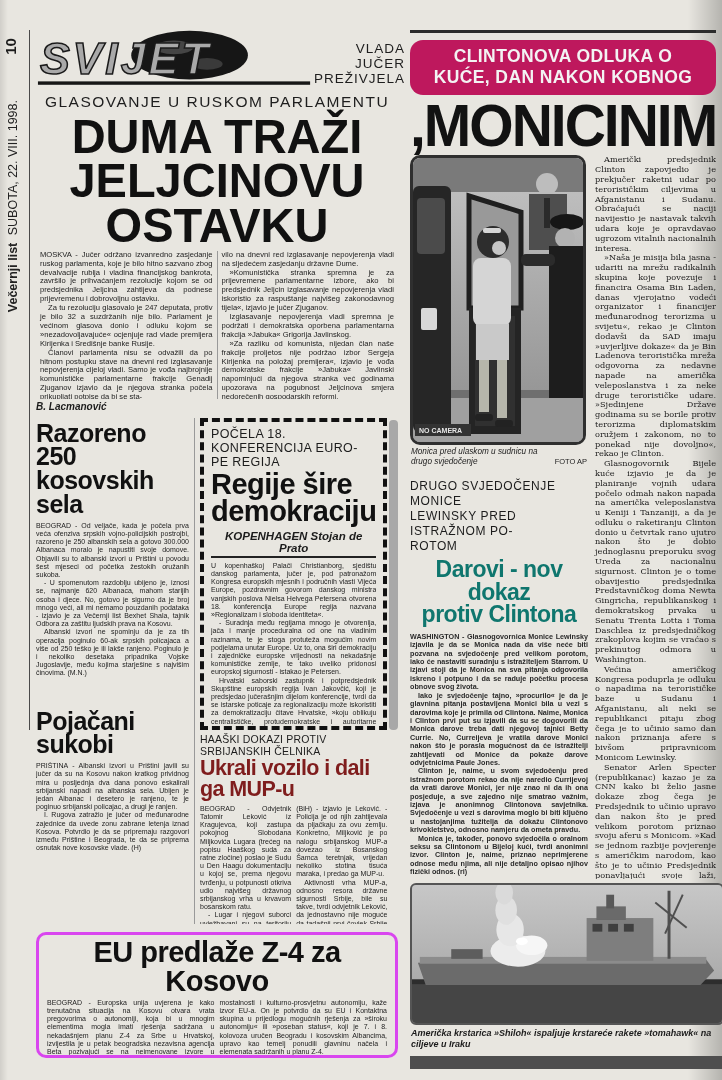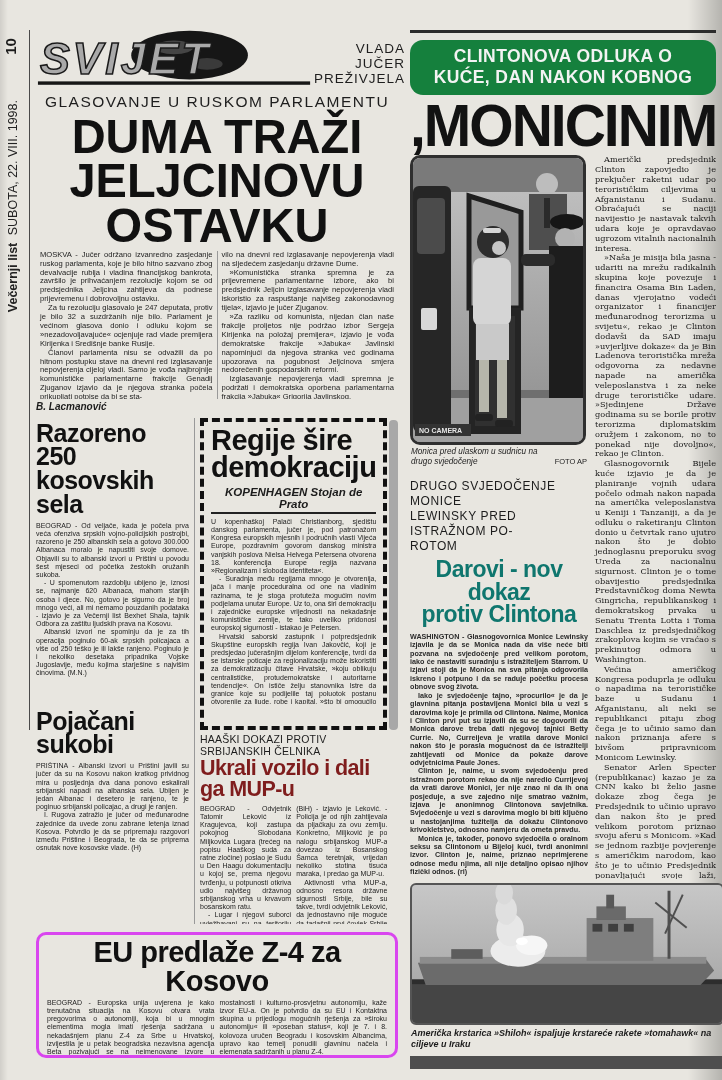--- a/index.html
+++ b/index.html
@@ -52,21 +52,21 @@
   .two-col .col + .col { padding-left:5px; }
   .hague-cols { height:142px; }
   .vrule { position:absolute; right:0; top:2px; width:9px; height:310px; background:#a8a8a8; border-radius:4px; }
   .eu-box { border:3px solid #d946ef; border-radius:10px; margin-top:8px; padding:3px 8px 6px; height:126px; overflow:hidden; }
   .eu-head { font-size:29px; line-height:1; text-align:center; letter-spacing:-.5px; margin-bottom:3px; color:#111; }
   .eu-cols { height:86px; }
 
   
   .right-zone { flex:1; padding:30px 6px 0 8px; overflow:hidden; }
   .top-rule { height:3px; background:#2c2c2c; margin-bottom:7px; }
-  .black-box { background:#15803d; color:#f3f3f3; border-radius:13px; padding:6px 8px 8px; font-size:17.5px; font-weight:bold; letter-spacing:.4px; text-align:center; white-space:pre-line; line-height:1.18; width:306px; }
+  .black-box { background:#be185d; color:#f3f3f3; border-radius:13px; padding:6px 8px 8px; font-size:17.5px; font-weight:bold; letter-spacing:.4px; text-align:center; white-space:pre-line; line-height:1.18; width:306px; }
   .monicinim { font-size:57px; font-weight:bold; letter-spacing:-2px; white-space:nowrap; line-height:1.02; color:#121212; transform:scaleY(1.05); transform-origin:left top; }
   .rz-row { display:flex; height:724px; overflow:hidden; margin-top:2px; }
   .rz-left { width:178px; flex:0 0 178px; }
   .rz-right { flex:1; padding-left:7px; font-family:"DejaVu Serif","Liberation Serif",serif; font-size:8.2px; line-height:9.8px; text-align:justify; overflow:hidden; }
   .rz-right p { margin:0; text-indent:9px; }
   .rz-right p:first-child { text-indent:9px; }
   .monica-photo { width:176px; height:290px; border:3px solid #2f2f2f; border-radius:10px; overflow:hidden; background:#9a9a9a; }
   .monica-photo svg { display:block; width:100%; height:100%; }
   .caption-row { display:flex; justify-content:space-between; align-items:flex-end; font-size:8.2px; font-weight:normal; font-style:italic; line-height:1.15; padding:2px 1px 3px; }
   .credit { font-style:normal; font-size:7.5px; white-space:nowrap; padding-left:4px; }
@@ -111,22 +111,22 @@
 
     <section class="lead-body">
       <div class="col">
           <p>MOSKVA - Jučer održano izvanredno zasjedanje ruskog parlamenta, koje je bilo hitno sazvano zbog devalvacije rublja i vladina financijskog bankrota, završilo je prihvaćanjem rezolucije kojom se od predsjednika Jeljcina zahtijeva da podnese prijevremenu i dobrovoljnu ostavku.</p>
           <p>Za tu rezoluciju glasovalo je 247 deputata, protiv je bilo 32 a suzdržanih nije bilo. Parlament je većinom glasova donio i odluku kojom se »nezadovoljavajuće« ocjenjuje rad vlade premijera Kirijenka i Središnje banke Rusije.</p>
           <p>Članovi parlamenta nisu se odvažili da po hitnom postupku stave na dnevni red izglasavanje nepovjerenja cijeloj vladi. Samo je vođa najbrojnije komunističke parlamentarne frakcije Genadij Zjuganov izjavio da je njegova stranka počela prikupljati potpise da bi se sta-</p>
         </div>
       <div class="col">
           <p>vilo na dnevni red izglasavanje nepovjerenja vladi na sljedećem zasjedanju državne Dume.</p>
           <p>»Komunistička stranka spremna je za prijevremene parlamentarne izbore, ako bi predsjednik Jeljcin izglasavanje nepovjerenja vladi iskoristio za raspuštanje najvišeg zakonodavnog tijela«, izjavio je jučer Zjuganov.</p>
+          <p>Izglasavanje nepovjerenja vladi spremna je podržati i demokratska oporbena parlamentarna frakcija »Jabuka« Grigorija Javlinskog.</p>
           <p>»Za razliku od komunista, nijedan član naše frakcije proljetos nije podržao izbor Sergeja Kirijenka na položaj premijera«, izjavio je vođa demokratske frakcije »Jabuka« Javlinski napominjući da njegova stranka već godinama upozorava na pogubnost Jeljcinova smjera nedorečenih gospodarskih reformi.</p>
-          <p>Izglasavanje nepovjerenja vladi spremna je podržati i demokratska oporbena parlamentarna frakcija »Jabuka« Grigorija Javlinskog.</p>
         </div>
     </section>
     <div class="author">B. Lacmanović</div>
 
     <section class="lower-row">
       <div class="col-a">
         <h2 class="side-head">Razoreno 250
 kosovskih
 sela</h2>
         <div class="body-sm kosovo-body">
@@ -136,20 +136,22 @@
           </div>
         <h2 class="side-head">Pojačani
 sukobi</h2>
         <div class="body-sm clashes-body">
             <p>PRIŠTINA - Albanski izvori u Prištini javili su jučer da su na Kosovu nakon kratkog prividnog mira u posljednja dva dana ponovo eskalirali srbijanski napadi na albanska sela. Ubijen je jedan Albanac i desetero je ranjeno, te je poginuo srbijanski policajac, a drugi je ranjen.</p>
             <p>I. Rugova zatražio je jučer od međunarodne zajednice da uvede zonu zabrane letenja iznad Kosova. Potvrdio je da se pripremaju razgovori između Prištine i Beograda, te da se priprema osnutak nove kosovske vlade. (H)</p>
           </div>
       </div>
       <div class="col-b">
         <div class="dashed-box">
+          <div class="kicker-sm">POČELA 18. KONFERENCIJA EURO-
+PE REGIJA</div>
           <h2 class="regions-head">Regije šire
 demokraciju</h2>
           <div class="byline">KOPENHAGEN Stojan de Prato</div>
           <div class="body-sm regions-body">
               <p>U kopenhaškoj Palači Christianborg, sjedištu danskog parlamenta, jučer je, pod patronažom Kongresa europskih mjesnih i područnih vlasti Vijeća Europe, pozdravnim govorom danskog ministra vanjskih poslova Nielsa Helvega Petersena otvorena 18. konferencija Europe regija nazvana »Regionalizam i sloboda identiteta«.</p>
               <p>- Suradnja među regijama mnogo je otvorenija, jača i manje proceduralna od one na vladinim razinama, te je stoga protuteža mogućim novim podjelama unutar Europe. Uz to, ona širi demokraciju i zajedničke europske vrijednosti na nekadašnje komunističke zemlje, te tako uveliko pridonosi europskoj sigurnosti - istakao je Petersen.</p>
               <p>Hrvatski saborski zastupnik i potpredsjednik Skupštine europskih regija Ivan Jakovčić, koji je predsjedao jučerašnjim dijelom konferencije, tvrdi da se istarske poticaje za regionalizaciju može iskoristiti za demokratizaciju čitave Hrvatske, »koju oblikuju centralističke, protudemokratske i autoritarne tendencije«. On ističe želju stanovnika Istre da granice koje su podijelile taj poluotok postanu otvorenije za ljude, robe i kapital, »što bi omogućilo Hrvatskoj i Sloveniji da izraze svoju pristupačnost Europi«.</p>
             </div>
         </div>
         <div class="hague">

